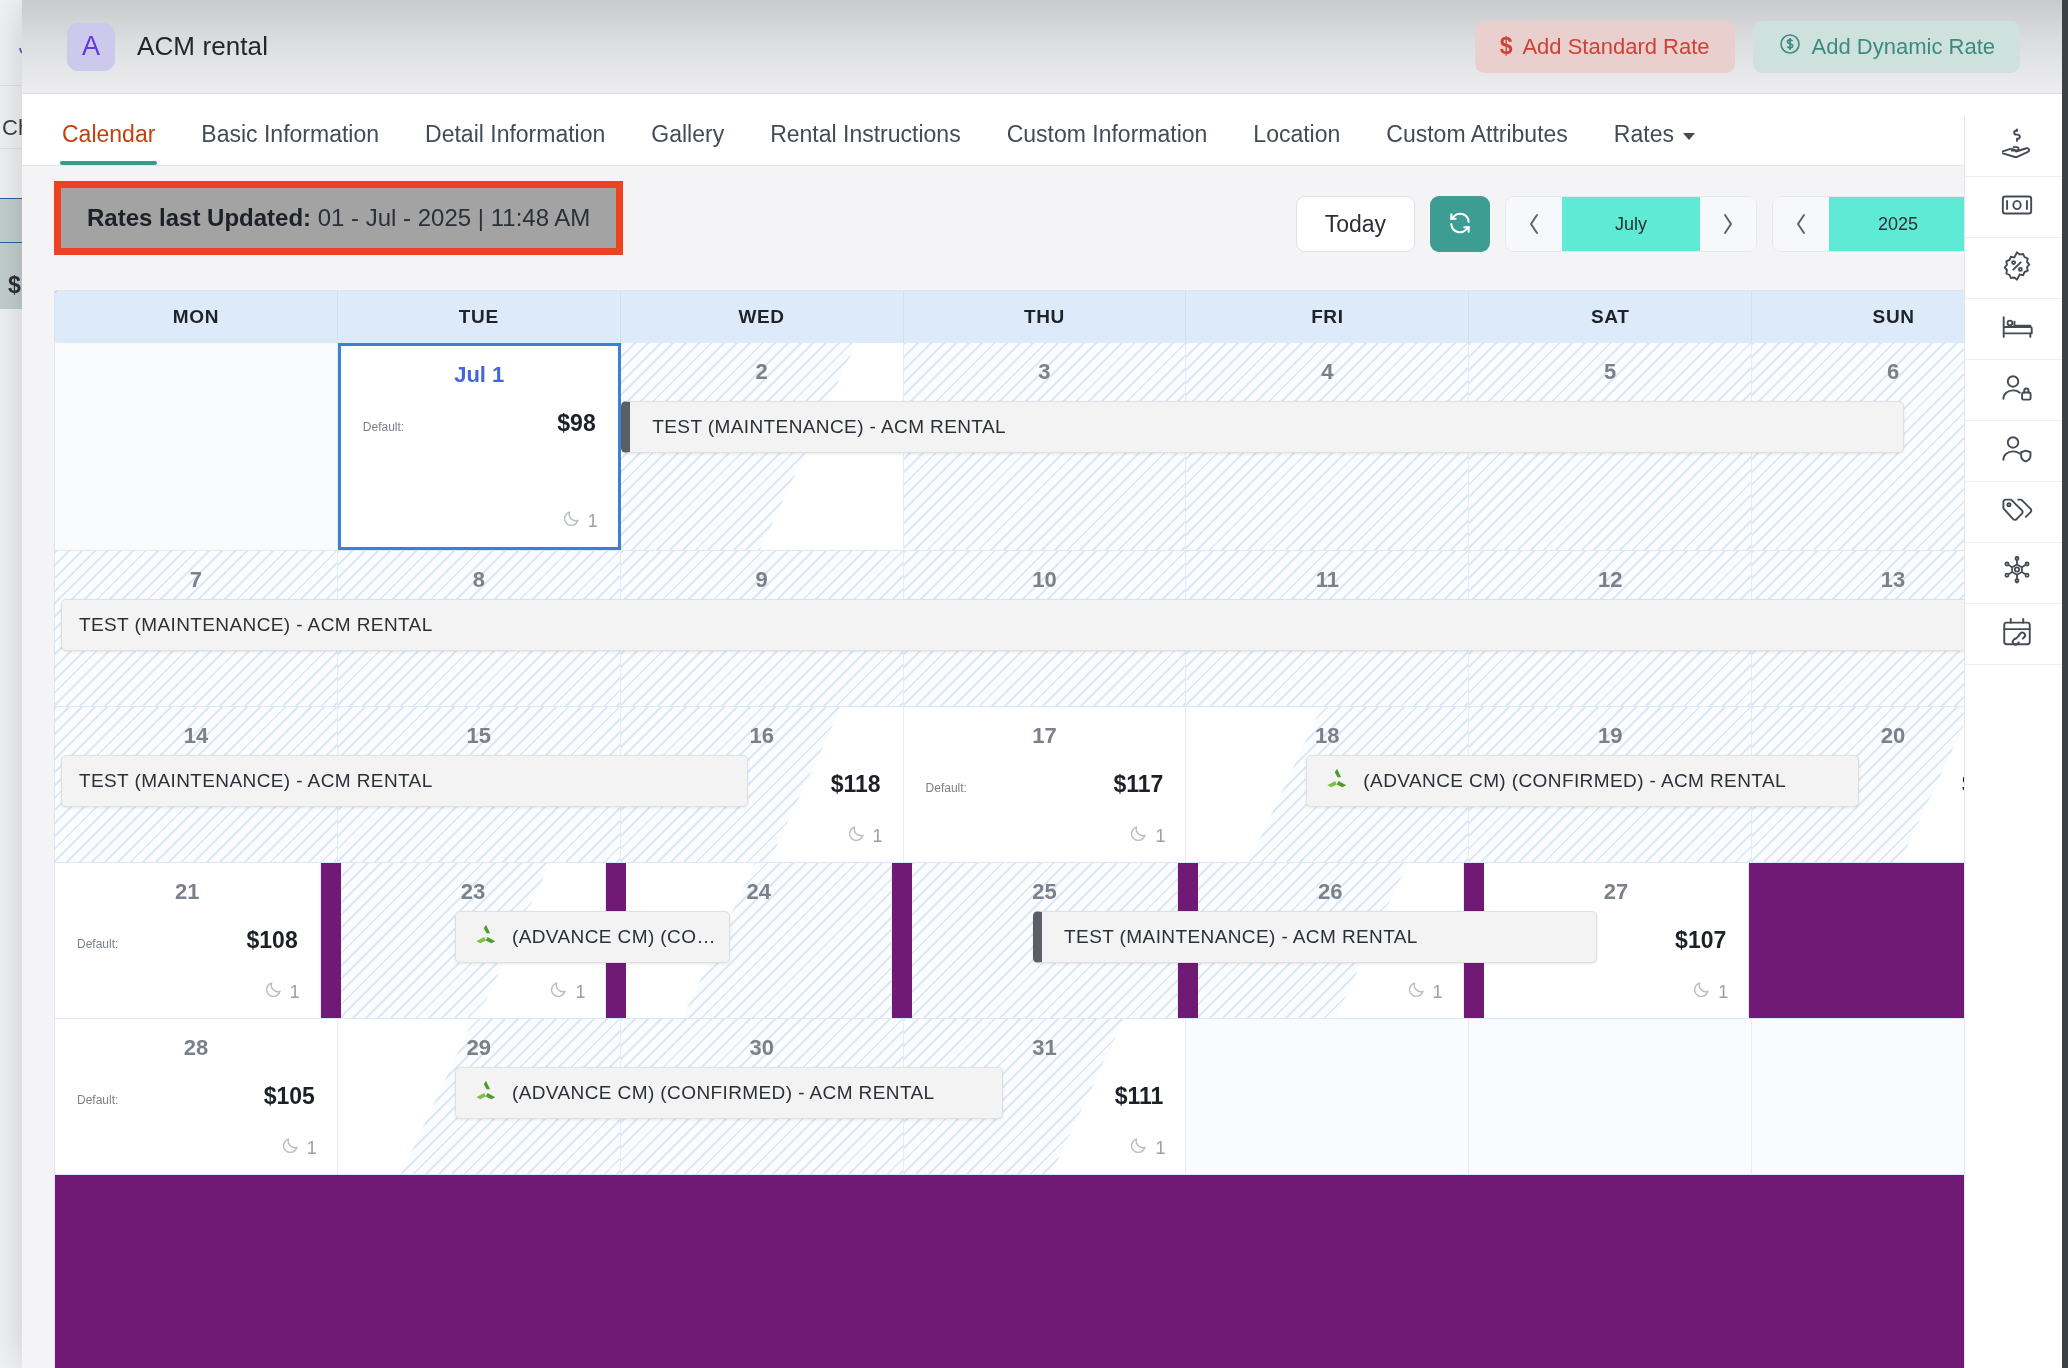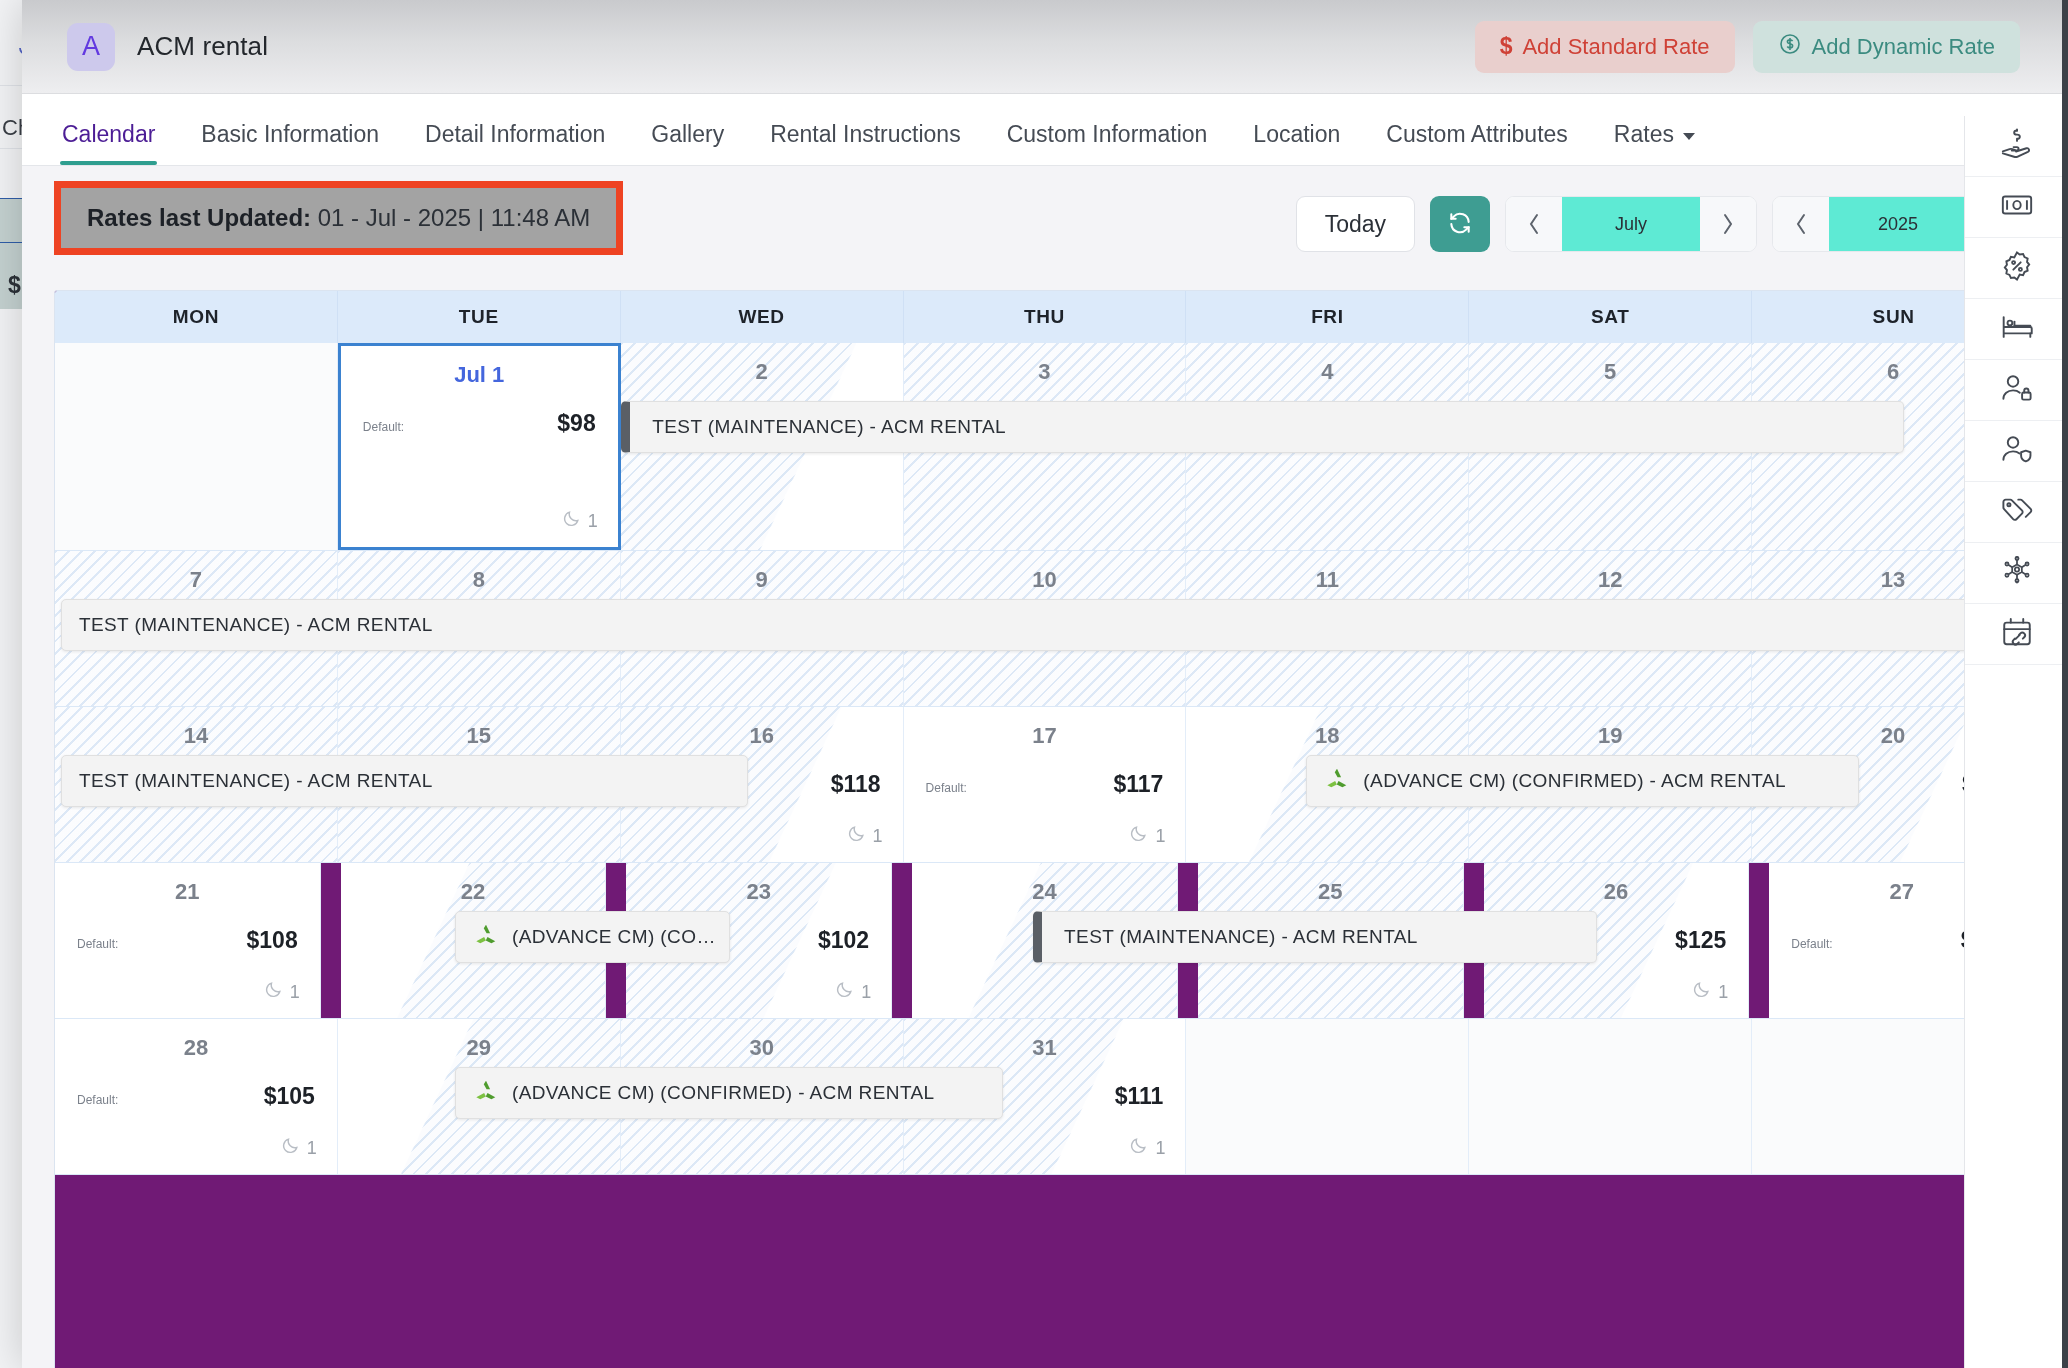--- a/index.html
+++ b/index.html
@@ -60,21 +60,21 @@
   
   #tabbar {
     position: absolute; left: 0; top: 94px; width: 2046px; height: 72px;
     background: #fff; border-bottom: 1px solid #e4e6ea;
     display: flex; align-items: flex-end; padding-left: 17px; gap: 0;
   }
   .tab {
     font-size: 23px; color: #454b54; padding: 0 23px 17px 23px; cursor: pointer;
     position: relative; white-space: nowrap; display: flex; align-items: center; gap: 9px;
   }
-  .tab.active { color: #4c1d95; justify-content: center; }
+  .tab.active { color: #c2410c; justify-content: center; }
   .tab.active::after {
     content: ""; position: absolute; left: 21px; right: 21px; bottom: 0;
     height: 4px; background: #2e9e8f; border-radius: 2px;
   }
   .caret { width: 0; height: 0; border-left: 6px solid transparent;
            border-right: 6px solid transparent; border-top: 7px solid #454b54; margin-top: 3px;}
 
   
   #content {
     position: absolute; left: 0; top: 166px; width: 2046px; height: 1202px;
@@ -488,23 +488,20 @@
                 <span class="rate-label">Default:</span>
                 <span class="rate-value">$108</span>
               </div>
               <div class="moon">
                 <span><svg width="19" height="19" viewBox="0 0 24 24" fill="none" stroke="#b9bec5" stroke-width="1.8">
                     <path d="M20 14.5A8.5 8.5 0 019.5 4 8.5 8.5 0 1020 14.5z"></path>
                   </svg></span>
                 <span>1</span>
               </div>
             </div>
-            <div class="day hatch-left">
-              <div class="daynum"><span>22</span></div>
-            </div>
             <div class="day hatch-right">
               <div class="daynum"><span>23</span></div>
               <div class="rate-line">
                 <span class="rate-value solo">$102</span>
               </div>
               <div class="moon">
                 <span><svg width="19" height="19" viewBox="0 0 24 24" fill="none" stroke="#b9bec5" stroke-width="1.8">
                     <path d="M20 14.5A8.5 8.5 0 019.5 4 8.5 8.5 0 1020 14.5z"></path>
                   </svg></span>
                 <span>1</span>

